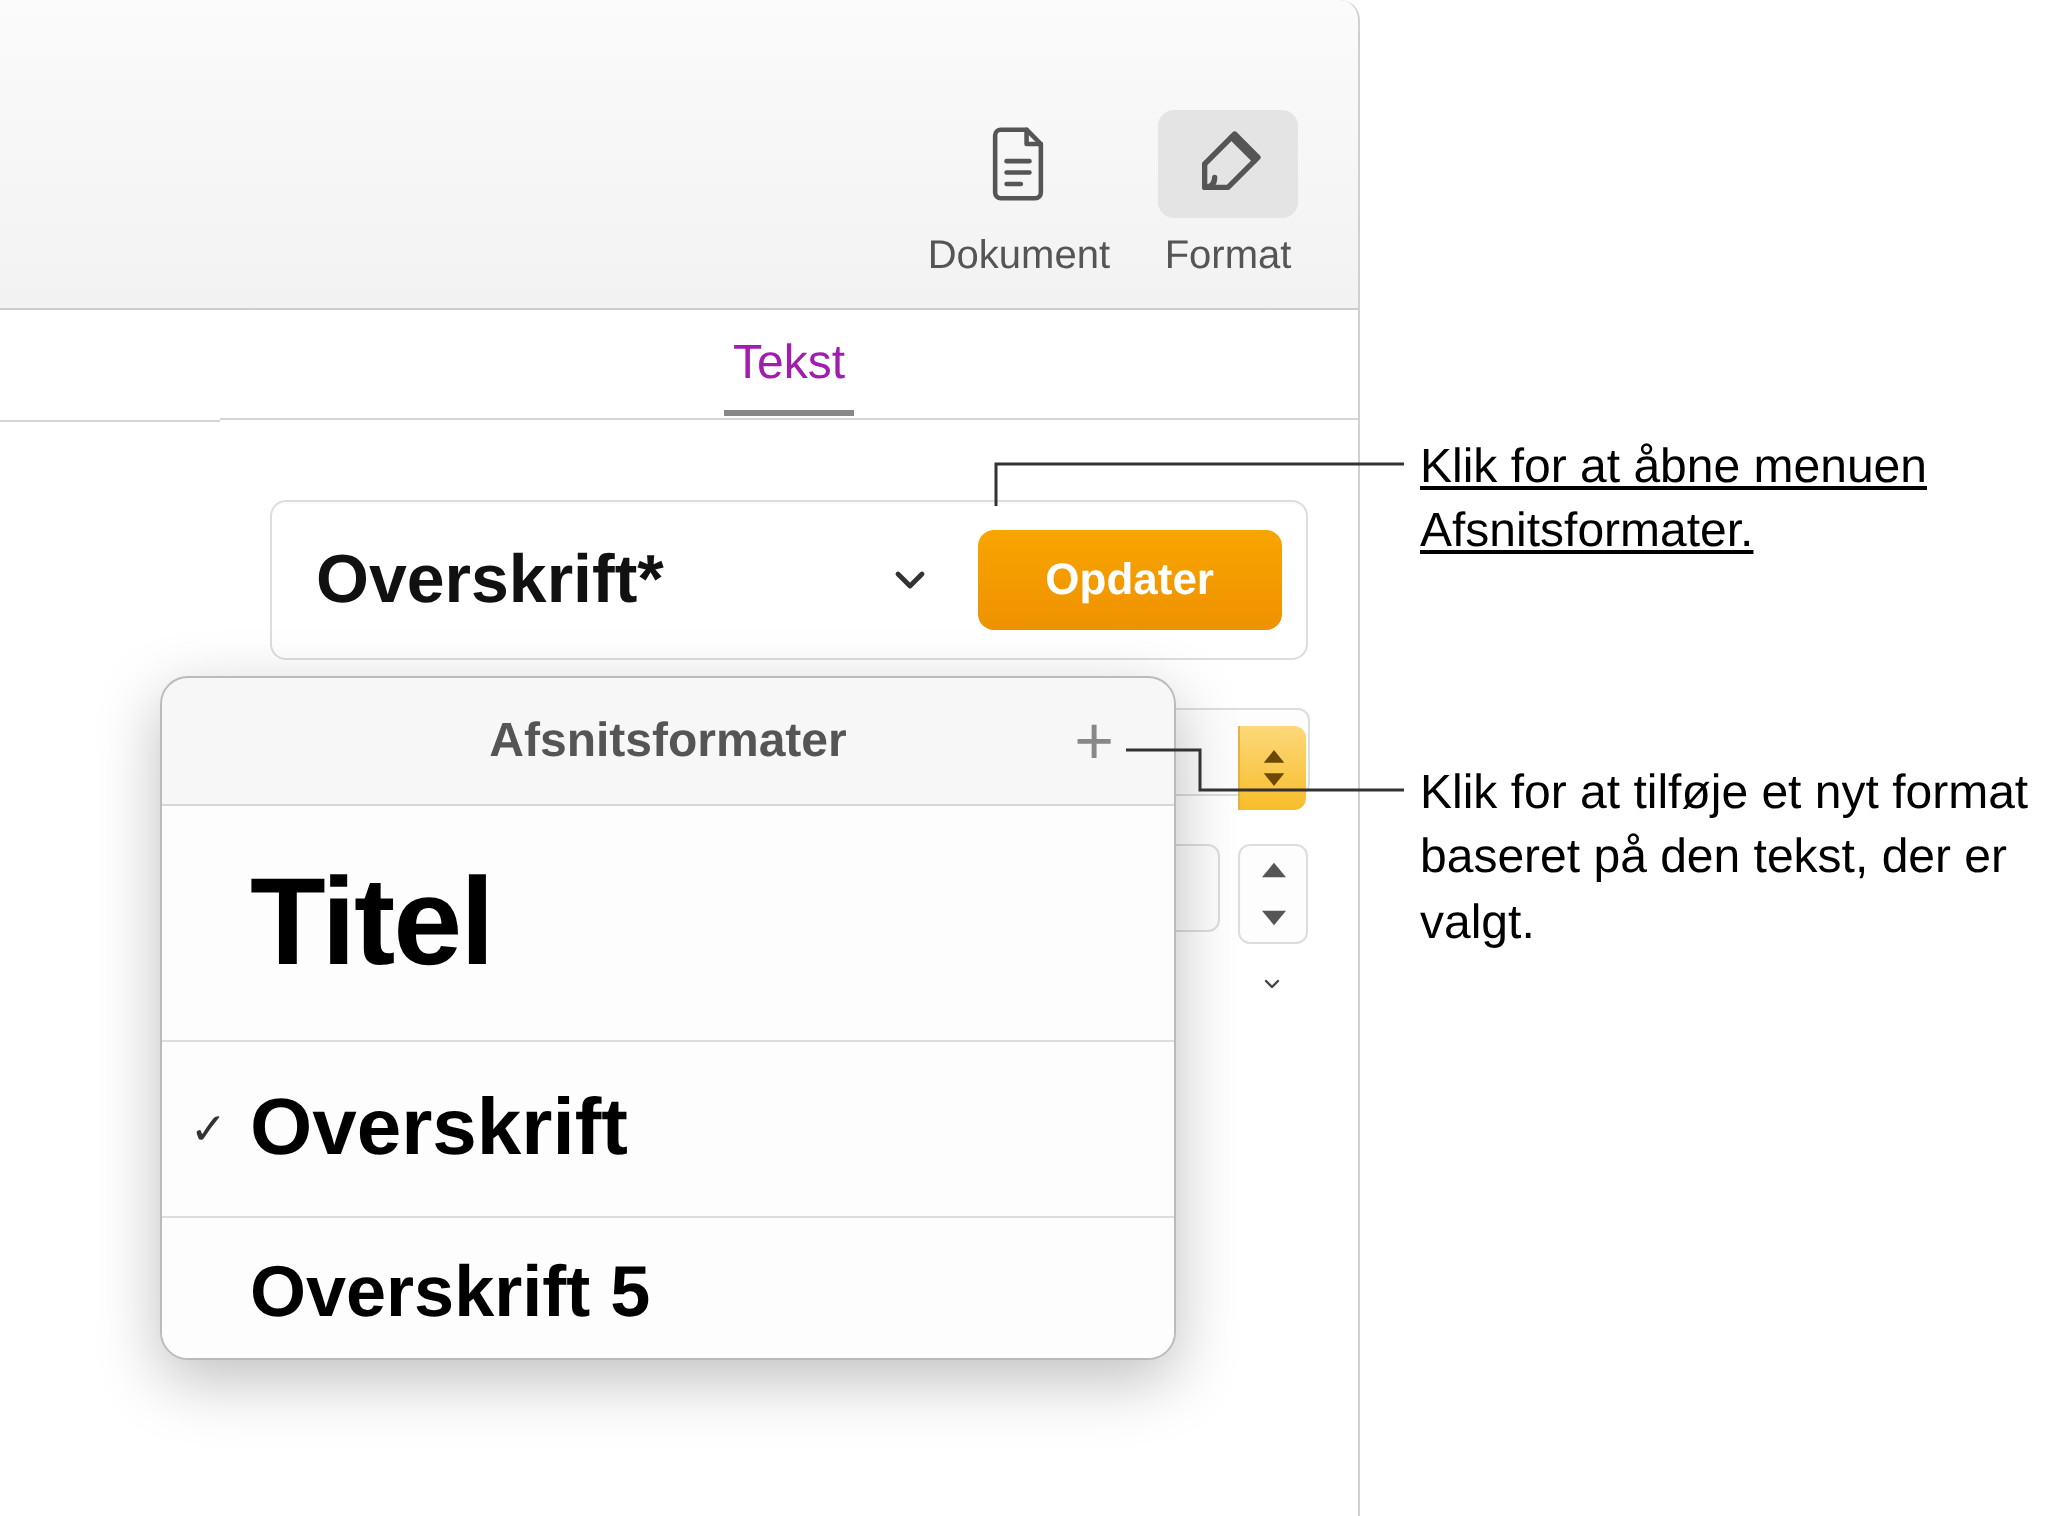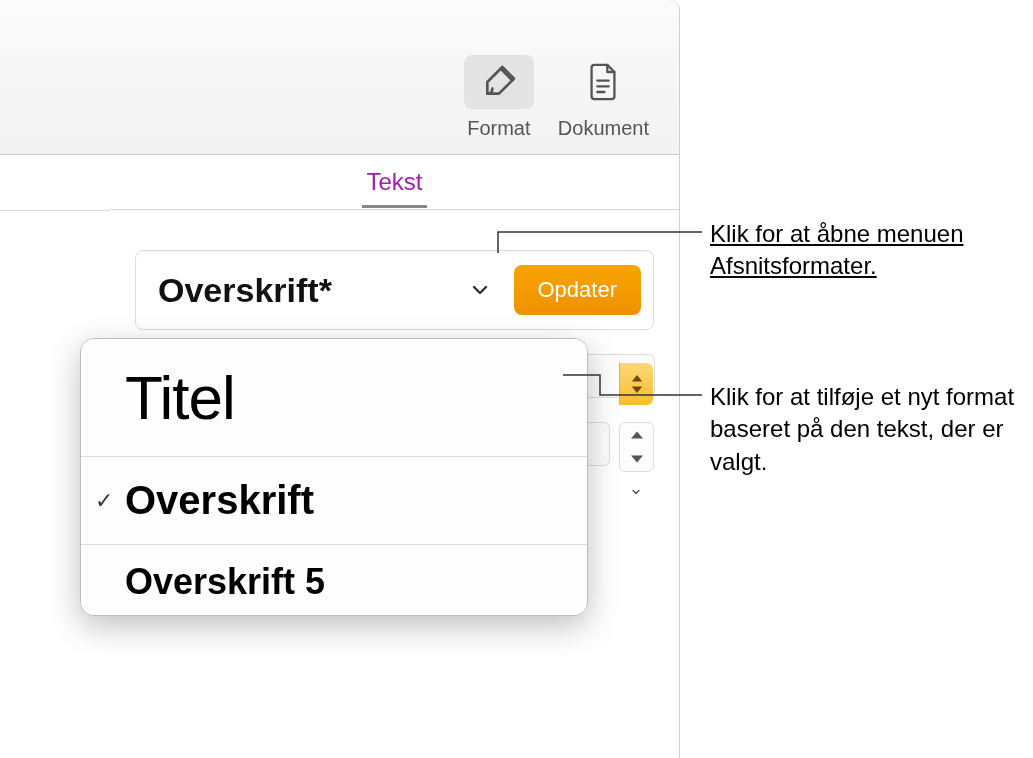--- a/index.html
+++ b/index.html
@@ -120,24 +120,24 @@
     align-items: center;
     justify-content: center;
     cursor: pointer;
     margin-right: 14px;
   }
   .update-btn {
     background: #f39a00;
     background: linear-gradient(#f8a500, #ef9100);
     color: #fff;
     font-size: 22px;
-    font-weight: 400;
+    font-weight: 700;
     border: none;
     border-radius: 8px;
-    padding: 12px 24px;
+    padding: 12px 34px;
     cursor: pointer;
     text-align: right;
   }
 
   .well-row1, .well-row2 {
     margin: 18px 25px 0 25px;
     position: relative;
   }
   .well-row1 { height: 56px; }
   .well-row2 { height: 76px; }
@@ -236,21 +236,21 @@
     padding-left: 44px;
     background:#fdfdfd;
     cursor:pointer;
     position:relative;
   }
   .style-item.title-item { height: 118px; }
   .style-item.last { border-bottom:none; height: 70px; align-items:flex-start; padding-top:16px; }
   .style-item .check {
     position:absolute; left:14px; font-size:22px; color:#333;
   }
-  .lbl-title { font-size: 62px; font-weight: 400; letter-spacing: -1px; color:#000; }
+  .lbl-title { font-size: 62px; font-weight: 700; letter-spacing: -1px; color:#000; }
   .lbl-subtitle { font-size: 42px; font-weight: 400; color:#000; }
   .lbl-heading { font-size: 40px; font-weight: 800; color:#000; }
   .lbl-heading2 { font-size: 36px; font-weight: 800; color:#000; }
 
   
   .callout {
     position: absolute;
     font-size: 24px;
     line-height: 1.35;
     color: #000;
@@ -263,42 +263,42 @@
     position:absolute;
     stroke:#333; stroke-width:1.5; fill:none;
   }
 
 </style>
 </head>
 <body>
 
 <div class="toolbar">
   <div class="toolbar-inner">
-    <div class="toolbar-btn active">
-      <span class="icon-wrap">
-        <svg width="40" height="40" viewBox="0 0 24 24" fill="none" stroke="#555" stroke-width="1.6" stroke-linecap="round" stroke-linejoin="round">
-          <path d="M14 3l7 7-9 9H5v-7z"></path>
-            <path d="M13 4l7 7"></path>
-            <path d="M5 19c2 0 3-1 3-3"></path>
-        </svg>
-      </span>
-      <span>Format</span>
-    </div>
     <div class="toolbar-btn">
       <span class="icon-wrap">
         <svg width="36" height="40" viewBox="0 0 24 28" fill="none" stroke="#555" stroke-width="1.6" stroke-linecap="round" stroke-linejoin="round">
           <path d="M6 2h9l5 5v17a2 2 0 0 1-2 2H6a2 2 0 0 1-2-2V4a2 2 0 0 1 2-2z"></path>
           <polyline points="15 2 15 7 20 7"></polyline>
           <line x1="8" y1="13" x2="16" y2="13"></line>
             <line x1="8" y1="17" x2="16" y2="17"></line>
             <line x1="8" y1="21" x2="13" y2="21"></line>
         </svg>
       </span>
       <span>Dokument</span>
     </div>
+    <div class="toolbar-btn active">
+      <span class="icon-wrap">
+        <svg width="40" height="40" viewBox="0 0 24 24" fill="none" stroke="#555" stroke-width="1.6" stroke-linecap="round" stroke-linejoin="round">
+          <path d="M14 3l7 7-9 9H5v-7z"></path>
+            <path d="M13 4l7 7"></path>
+            <path d="M5 19c2 0 3-1 3-3"></path>
+        </svg>
+      </span>
+      <span>Format</span>
+    </div>
   </div>
 </div>
 
 <div class="panel-border-left"></div>
 <div class="panel">
 
   <div class="panel-tab-header">
     <div class="panel-tab">Tekst</div>
   </div>
 
@@ -338,20 +338,27 @@
     </div>
     <div class="chev-down-small">
       <svg width="18" height="12" viewBox="0 0 24 24" fill="none" stroke="#444" stroke-width="2.4" stroke-linecap="round" stroke-linejoin="round">
         <polyline points="6 9 12 15 18 9"></polyline>
       </svg>
     </div>
   </div>
 </div>
 
 <div class="popover">
+  <div class="popover-header">
+    <div class="popover-spacer"></div>
+    <div class="popover-title">Afsnitsformater</div>
+    <div class="popover-add">
+      <span>+</span>
+    </div>
+  </div>
 
   <div class="style-item title-item">
     <span class="lbl-title">Titel</span>
   </div>
   <div class="style-item">
     <span class="check">✓</span>
     <span class="lbl-heading">Overskrift</span>
   </div>
   <div class="style-item last">
     <span class="lbl-heading2">Overskrift 5</span>

